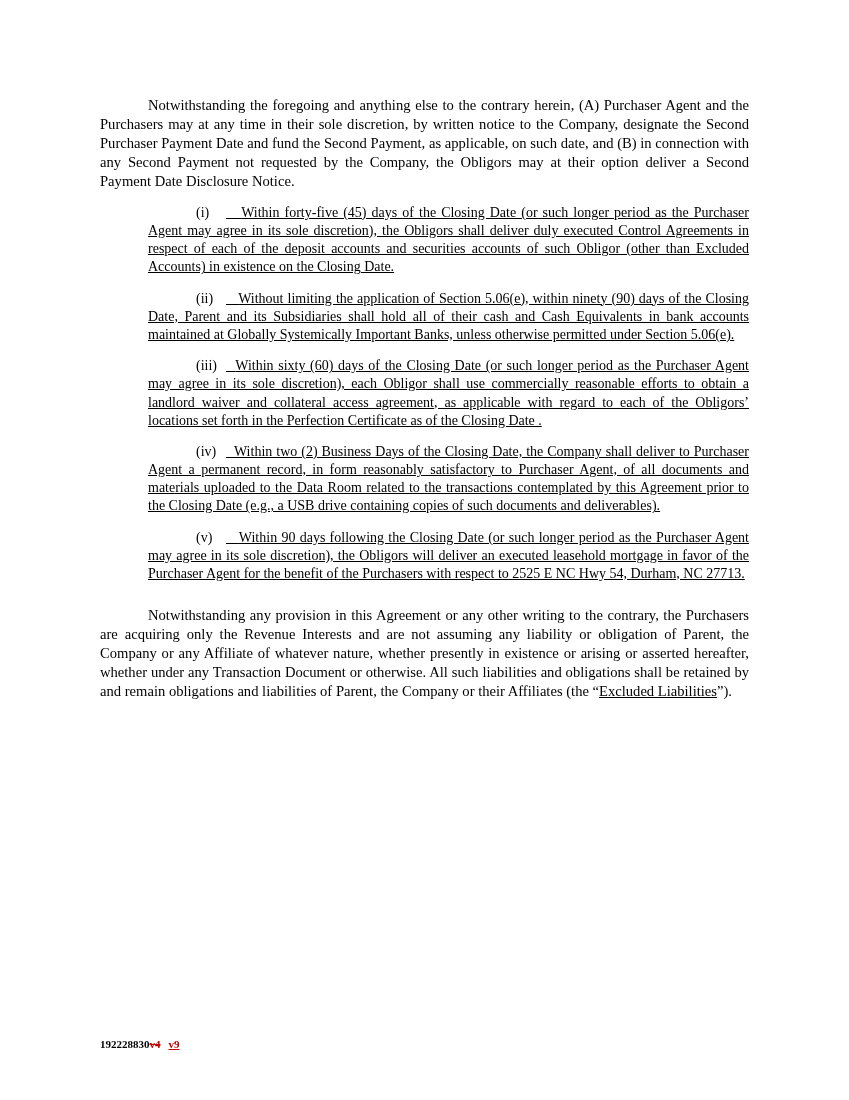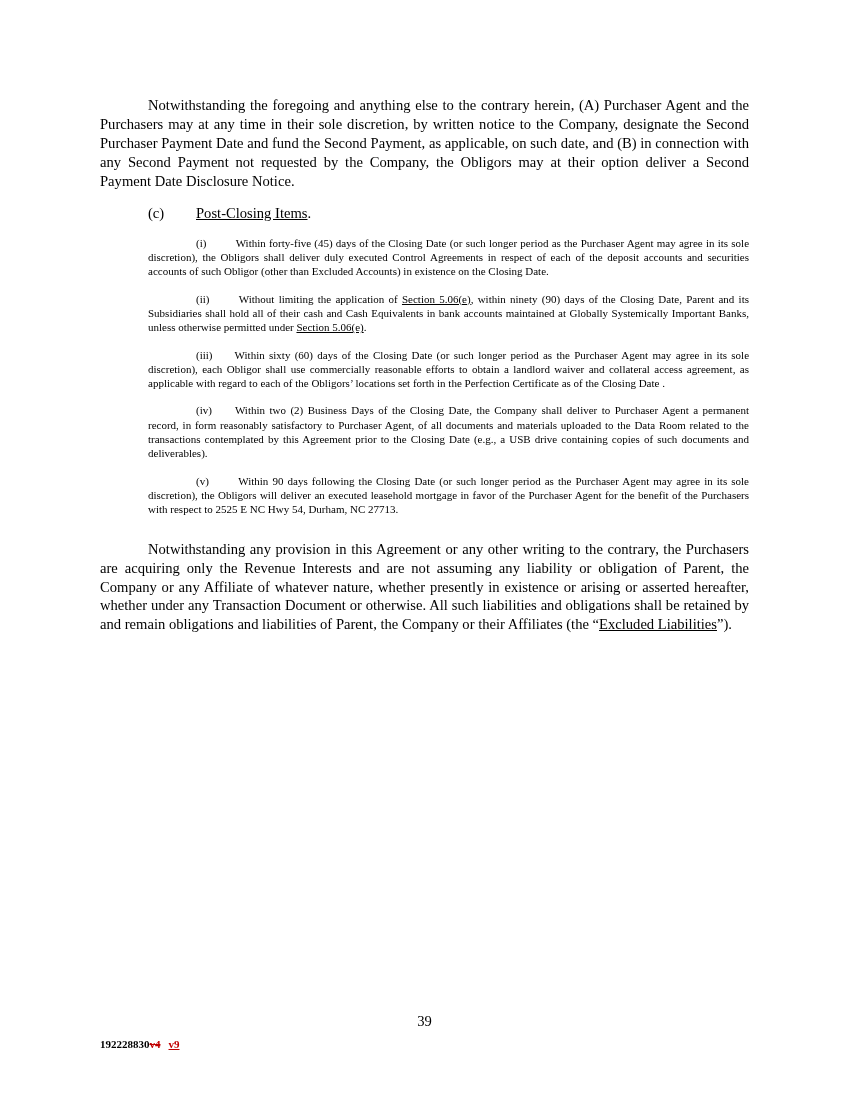--- a/index.html
+++ b/index.html
@@ -49,23 +49,24 @@
     width: 48px;
     text-indent: 0;
   }
   .lvl1 {
     text-indent: 48px;
   }
   
   .roman {
     margin: 0 0 13px 0;
     padding-left: 48px;
-    font-size: 11px;
+    font-size: 14px;
     line-height: 1.30;
     text-align: justify;
+    text-decoration: underline;
   }
   .roman .first-in {
     display: inline-block;
     width: 48px;
   }
   .roman-marker {
     display: inline-block;
     min-width: 30px;
   }
   .u {
@@ -111,23 +112,20 @@
   .spacer-gap { height: 5px; }
 </style>
 </head>
 <body>
 
 <div class="page">
   <div class="content">
 
     <p class="indent-first">Notwithstanding the foregoing and anything else to the contrary herein, (A) Purchaser Agent and the Purchasers may at any time in their sole discretion, by written notice to the Company, designate the Second Purchaser Payment Date and fund the Second Payment, as applicable, on such date, and (B) in connection with any Second Payment not requested by the Company, the Obligors may at their option deliver a Second Payment Date Disclosure Notice.</p>
 
-    <p class="lettered lvl1">
-      <span class="marker">(c)</span><span class="u">Post-Closing Items</span><span>.</span>
-    </p>
 
     <div class="roman">
       <span class="first-in"></span><span class="roman-marker">(i)</span>&nbsp;&nbsp;&nbsp;<span>Within forty-five (45) days of the Closing Date (or such longer period as the Purchaser Agent may agree in its sole discretion), the Obligors shall deliver duly executed Control Agreements in respect of each of the deposit accounts and securities accounts of such Obligor (other than Excluded Accounts) in existence on the Closing Date.</span>
     </div>
 
     <div class="roman">
       <span class="first-in"></span><span class="roman-marker">(ii)</span>&nbsp;&nbsp;&nbsp;<span>Without limiting the application of </span><span class="u">Section 5.06(e)</span><span>, within ninety (90) days of the Closing Date, Parent and its Subsidiaries shall hold all of their cash and Cash Equivalents in bank accounts maintained at Globally Systemically Important Banks, unless otherwise permitted under </span><span class="u">Section 5.06(e)</span><span>.</span>
     </div>
 
     <div class="roman">
@@ -145,18 +143,17 @@
 
     <div class="spacer-gap"></div>
 
 
     <div class="spacer-gap"></div>
 
     <p class="indent-first"><span>Notwithstanding any provision in this Agreement or any other writing to the contrary, the Purchasers are acquiring only the Revenue Interests and are not assuming any liability or obligation of Parent, the Company or any Affiliate of whatever nature, whether presently in existence or arising or asserted hereafter, whether under any Transaction Document or otherwise.  All such liabilities and obligations shall be retained by and remain obligations and liabilities of Parent, the Company or their Affiliates (the “</span><span class="u">Excluded Liabilities</span><span>”).</span></p>
 
   </div>
 
-  <div class="page-number">39</div>
 
   <div class="footer-id">
     <span>192228830</span><span class="rev-strike">v4</span><span class="rev">v9</span>
   </div>
 </div>
 
 </body></html>

